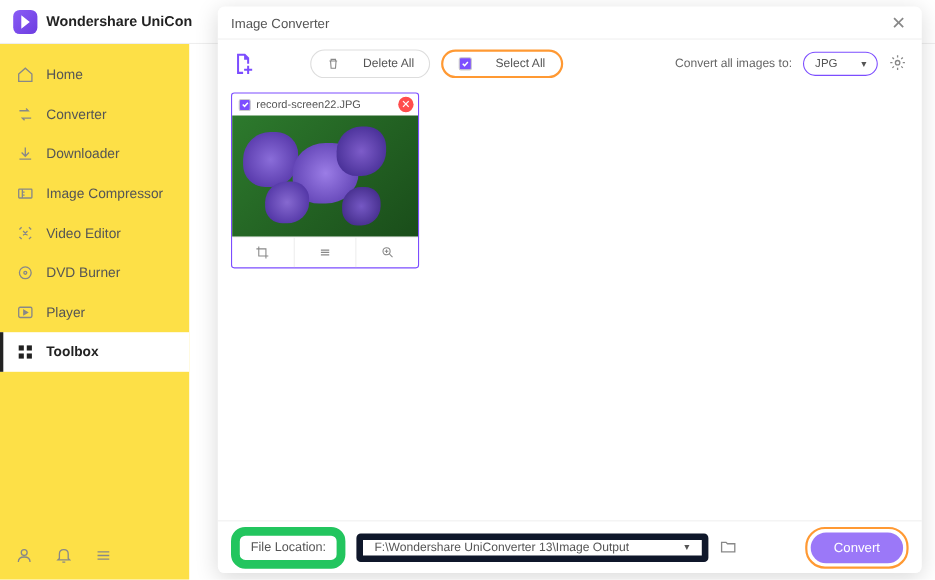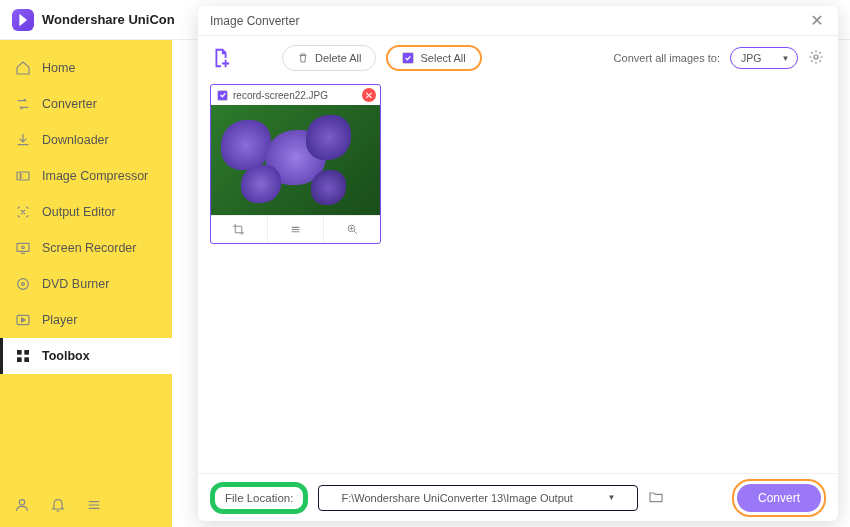--- a/index.html
+++ b/index.html
@@ -15,43 +15,43 @@
 .sidebar-item.active .icon { color: #222; }
 .sidebar-footer { position: absolute; bottom: 12px; left: 0; width: 100%; display: flex; gap: 18px; padding: 0 14px; }
 .sidebar-footer .icon { width: 18px; height: 18px; color: #888; cursor: pointer; }
 .modal { position: absolute; left: 158px; top: 6px; right: 12px; bottom: 6px; background: #fff; border-radius: 6px; box-shadow: 0 4px 20px rgba(0,0,0,0.15); display: flex; flex-direction: column; margin-left: 40px; }
 .modal-header { height: 30px; display: flex; align-items: center; justify-content: space-between; padding: 0 12px; border-bottom: 1px solid #f0f0f0; }
 .modal-title { font-size: 12px; color: #555; }
 .close-btn { width: 18px; height: 18px; cursor: pointer; color: #888; display: flex; align-items: center; justify-content: center; font-size: 16px; }
 .toolbar { height: 44px; display: flex; align-items: center; padding: 0 12px; gap: 10px; }
 .add-icon { width: 22px; height: 22px; color: #7c4dff; cursor: pointer; display: flex; align-items: center; justify-content: center; }
 .toolbar-spacer { width: 30px; }
-.pill-btn { height: 26px; border: 1px solid #ddd; border-radius: 13px; padding: 0 14px; font-size: 11px; color: #555; display: flex; align-items: center; gap: 6px; cursor: pointer; background: #fff; }
+.pill-btn { height: 26px; border: 1px solid #ddd; border-radius: 13px; padding: 0 14px; font-size: 11px; color: #555; display: flex; align-items: center; gap: 21px; cursor: pointer; background: #fff; }
 .pill-btn .icon { width: 12px; height: 12px; }
 .pill-btn.highlighted { border: 2px solid #ff9933; }
 .checkbox-small { width: 12px; height: 12px; border: 1px solid #ccc; border-radius: 2px; background: #7c4dff; display: flex; align-items: center; justify-content: center; }
 .checkbox-small svg { width: 8px; height: 8px; }
 .toolbar-right { margin-left: auto; display: flex; align-items: center; gap: 10px; }
 .convert-label { font-size: 11px; color: #666; }
 .format-select { height: 22px; width: 68px; border: 1px solid #7c4dff; border-radius: 11px; padding: 0 10px; font-size: 10.5px; color: #555; display: flex; align-items: center; justify-content: space-between; cursor: pointer; gap: 20px; }
 .gear-btn { width: 18px; height: 18px; color: #888; cursor: pointer; }
 .content { flex: 1; padding: 4px 12px; position: relative; }
 .thumb { width: 171px; border: 1px solid #7c4dff; border-radius: 3px; overflow: hidden; background: #fff; }
 .thumb-head { height: 20px; display: flex; align-items: center; padding: 0 6px; gap: 5px; font-size: 10px; color: #555; position: relative; }
 .thumb-head .checkbox-small { width: 11px; height: 11px; }
 .thumb-remove { position: absolute; right: 4px; top: 3px; width: 14px; height: 14px; background: #ff4d4d; border-radius: 50%; color: #fff; font-size: 10px; display: flex; align-items: center; justify-content: center; cursor: pointer; }
 .thumb-img { width: 100%; height: 110px; background: linear-gradient(135deg, #2d7a2d 0%, #1a4d1a 100%); position: relative; overflow: hidden; }
 .flower { position: absolute; border-radius: 50% 40% 50% 40%; }
 .thumb-actions { height: 28px; display: flex; border-top: 1px solid #eee; }
 .thumb-action { flex: 1; display: flex; align-items: center; justify-content: center; color: #888; cursor: pointer; border-right: 1px solid #eee; }
 .thumb-action:last-child { border-right: none; }
 .thumb-action svg { width: 13px; height: 13px; }
 .bottom-bar { height: 48px; border-top: 1px solid #f0f0f0; display: flex; align-items: center; padding: 0 12px; gap: 10px; }
-.file-loc-label { font-size: 11.5px; color: #555; border: 5px solid #22c55e; border-radius: 13px; padding: 5px 10px; }
-.path-select { flex: 0 0 320px; height: 26px; border: 1px solid #0f172a; border-radius: 4px; padding: 0 22px; font-size: 11px; color: #555; display: flex; align-items: center; justify-content: space-between; cursor: pointer; text-align: right; }
+.file-loc-label { font-size: 11.5px; color: #555; border: 8px solid #22c55e; border-radius: 13px; padding: 5px 10px; }
+.path-select { flex: 0 0 320px; height: 26px; border: 6px solid #0f172a; border-radius: 4px; padding: 0 10px; font-size: 11px; color: #555; display: flex; align-items: center; justify-content: space-between; cursor: pointer; text-align: right; }
 .folder-btn { width: 18px; height: 18px; color: #888; cursor: pointer; }
 .convert-wrap { margin-left: auto; border: 2px solid #ff9933; border-radius: 18px; padding: 3px; }
 .convert-btn { height: 28px; width: 84px; background: #9b78f8; color: #fff; border-radius: 14px; display: flex; align-items: center; justify-content: center; font-size: 12px; cursor: pointer; }
 </style>
 </head>
 <body>
 
 <div class="app-header">
   <div class="app-logo">
     <svg viewBox="0 0 24 24" fill="none" stroke="#fff" stroke-width="2.5">
@@ -94,31 +94,21 @@
         </svg>
       </span>
     <span>Image Compressor</span>
   </div>
   <div class="sidebar-item">
     <span class="icon">
         <svg viewBox="0 0 24 24" width="16" height="16" fill="none" stroke="currentColor" stroke-width="1.8">
           <path d="M7 4 L4 7 M17 4 L20 7 M4 17 L7 20 M20 17 L17 20 M9 9 L15 15 M15 9 L9 15"></path>
         </svg>
       </span>
-    <span>Output Editor</span>
-  </div>
-  <div class="sidebar-item">
-    <span class="icon">
-        <svg viewBox="0 0 24 24" width="16" height="16" fill="none" stroke="currentColor" stroke-width="1.8">
-          <rect x="3" y="5" width="18" height="12" rx="1"></rect>
-          <circle cx="12" cy="11" r="2"></circle>
-          <path d="M9 20 H15"></path>
-        </svg>
-      </span>
-    <span>Screen Recorder</span>
+    <span>Video Editor</span>
   </div>
   <div class="sidebar-item">
     <span class="icon">
         <svg viewBox="0 0 24 24" width="16" height="16" fill="none" stroke="currentColor" stroke-width="1.8">
           <circle cx="12" cy="12" r="8"></circle>
           <circle cx="12" cy="12" r="2"></circle>
         </svg>
       </span>
     <span>DVD Burner</span>
   </div>

